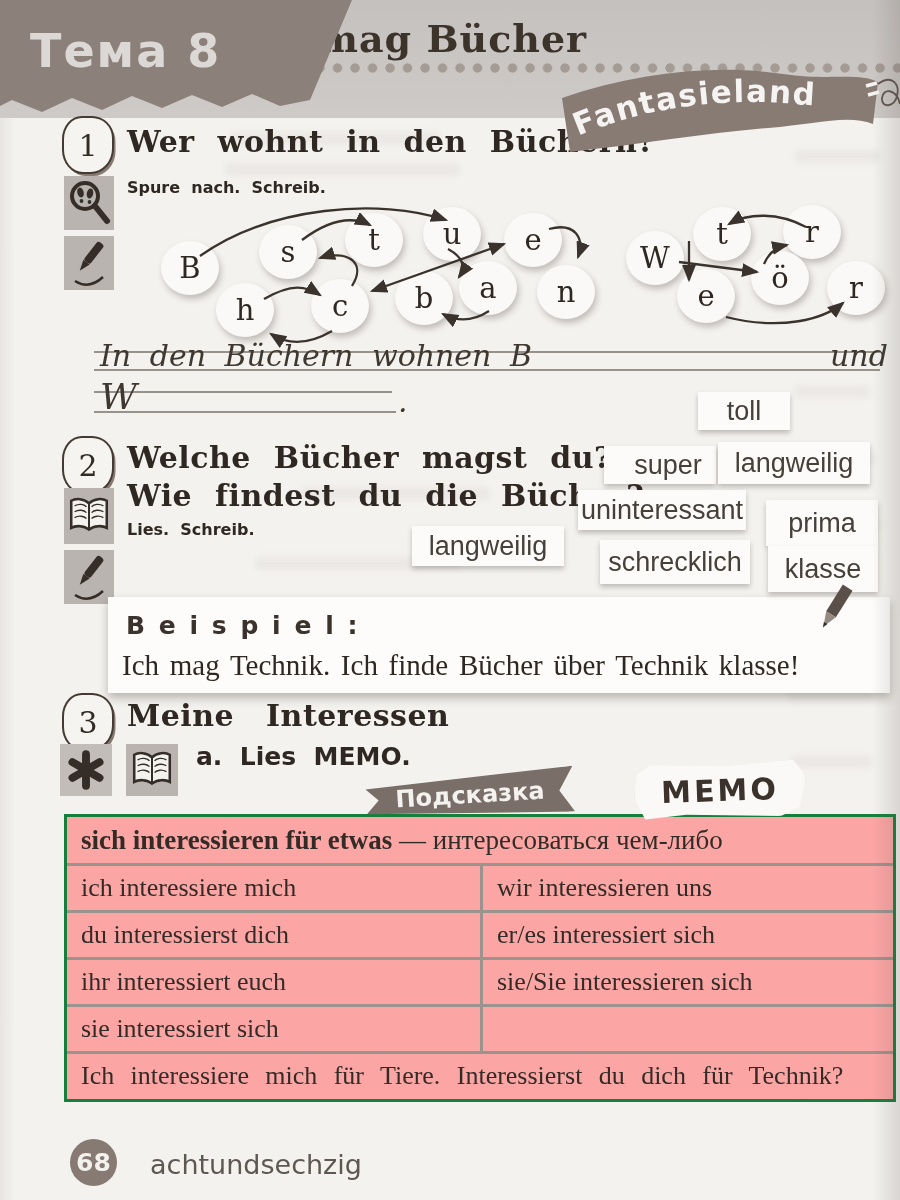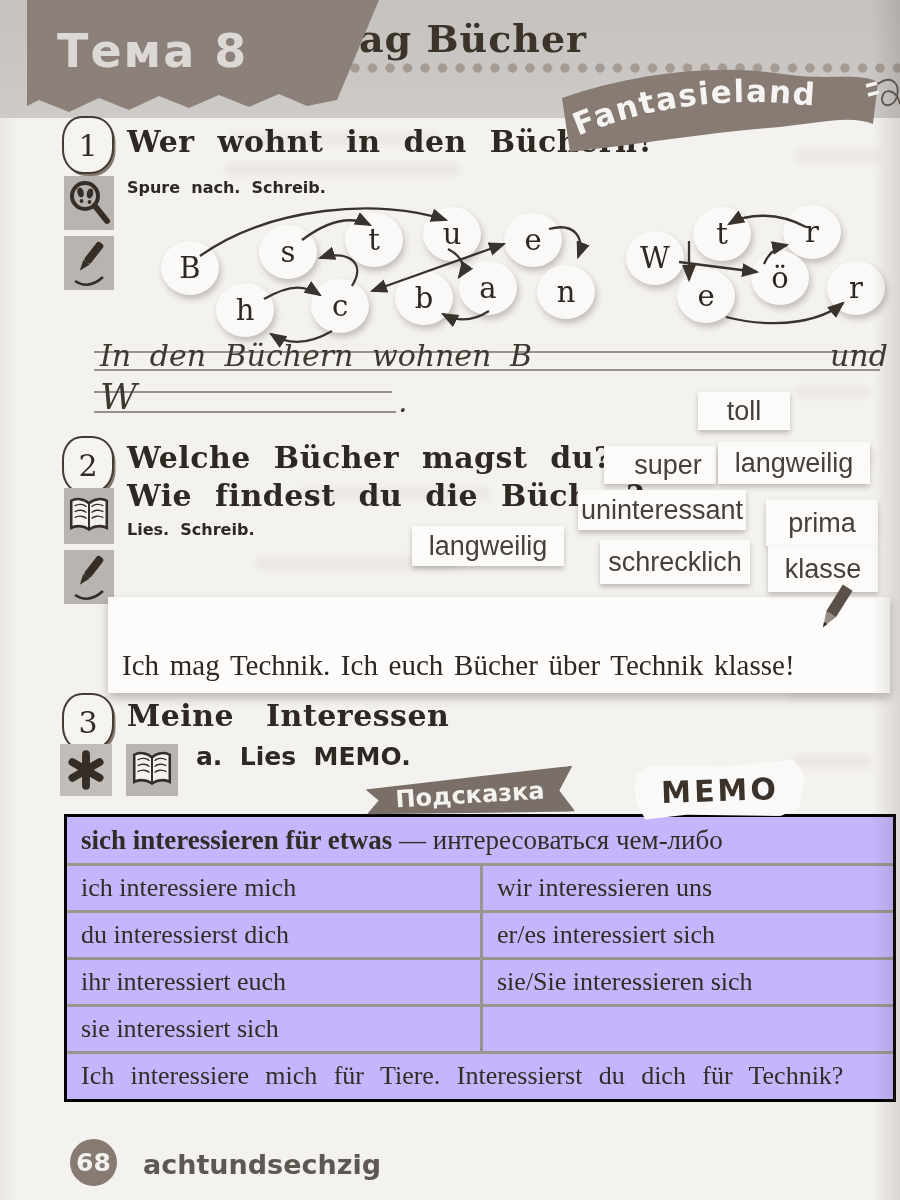--- a/index.html
+++ b/index.html
@@ -5,21 +5,21 @@
   html,body{margin:0;padding:0;background:#e7e4e1;}
   .page{position:relative;width:900px;height:1200px;background:#f4f2ef;overflow:hidden;
         font-family:"Liberation Serif","DejaVu Serif",serif;color:#332c26;}
   
   .top-band{position:absolute;left:0;top:0;width:900px;height:118px;
             background:linear-gradient(#c5c1be,#cecac7);z-index:1;}
   .dotted-line{position:absolute;left:210px;top:62px;width:690px;height:12px;z-index:2;
             background-image:radial-gradient(circle at 5px 6px,#a49b94 4.3px,transparent 5px);
             background-size:17.5px 12px;background-repeat:repeat-x;}
   .tema-block{position:absolute;left:0;top:0;width:360px;height:118px;background:#8c807a;z-index:3;
-            clip-path:polygon(0px 0px,352px 0px,310px 100px,280px 106px,252px 94px,222px 107px,192px 95px,162px 108px,132px 96px,102px 110px,72px 98px,42px 112px,12px 100px,0px 106px);margin-left:27px;}
+            clip-path:polygon(0px 0px,352px 0px,310px 100px,280px 106px,252px 94px,222px 107px,192px 95px,162px 108px,132px 96px,102px 110px,72px 98px,42px 112px,12px 100px,0px 106px);}
   .tema-label{position:absolute;left:30px;top:24px;font-family:"DejaVu Sans",sans-serif;
             font-weight:bold;font-size:46px;letter-spacing:2px;color:#dcd8d5;}
   .page-title{position:absolute;left:232px;top:16px;z-index:2;font-family:"DejaVu Serif",serif;
             font-weight:600;font-size:38px;letter-spacing:1px;color:#3c332b;}
   .banner-svg{position:absolute;left:548px;top:56px;width:352px;height:104px;z-index:4;}
   
   .badge{position:absolute;width:48px;height:54px;background:#f6f4f1;border:2.5px solid #453b33;
          border-radius:38% 42% 45% 40% / 40% 38% 44% 42%;box-shadow:2.5px 3px 0 -1px #857b73;
          display:grid;place-items:center;font-family:"DejaVu Serif",serif;font-size:30px;z-index:3;}
   .icon-sq{position:absolute;width:50px;background:#b9b4b0;display:grid;place-items:center;z-index:3;}
@@ -50,37 +50,37 @@
   .hint-ribbon{position:absolute;left:366px;top:772px;width:208px;height:46px;background:#7a6f68;
           transform:rotate(-3.5deg);z-index:4;display:grid;place-items:center;
           clip-path:polygon(0 24%,100% 0,93% 52%,100% 100%,0 78%,6% 50%);}
   .hint-ribbon span{font-family:"DejaVu Sans",sans-serif;font-weight:bold;font-size:24px;color:#f4f2ef;}
   .memo-paper{position:absolute;left:634px;top:762px;width:172px;height:56px;background:#fbf9f7;
           transform:rotate(-2deg);z-index:4;box-shadow:0 3px 7px rgba(50,44,38,.35);display:grid;place-items:center;
           clip-path:polygon(2% 18%,10% 2%,55% 8%,93% 0,100% 30%,96% 85%,85% 100%,30% 92%,6% 98%,0 60%);}
   .memo-paper span{font-family:"DejaVu Sans",sans-serif;font-weight:bold;font-size:30px;
           letter-spacing:3px;color:#3a322b;}
   
-  .memo-table{position:absolute;left:64px;top:814px;width:826px;background:#c4b5fd;
-          border:3px solid #000000;z-index:3;}
+  .memo-table{position:absolute;left:64px;top:814px;width:826px;background:#fca5a5;
+          border:3px solid #15803d;z-index:3;}
   .memo-header{height:46px;line-height:46px;padding-left:14px;border-bottom:3px solid #9b948e;
           font-size:27px;white-space:nowrap;}
   .memo-header .b{font-weight:bold;}
   .memo-grid{display:grid;grid-template-columns:1fr 1fr;}
   .memo-cell{height:44px;line-height:44px;padding-left:14px;font-size:26px;border-top:3px solid #9b948e;}
   .memo-cell:nth-child(-n+2){border-top:none;}
   .memo-cell:nth-child(even){border-left:3px solid #9b948e;}
   .memo-example{border-top:3px solid #9b948e;padding:6px 14px 8px;font-size:26px;line-height:31px;
           word-spacing:.38em;}
   
   .page-circle{position:absolute;left:70px;top:1139px;width:47px;height:47px;border-radius:50%;
           background:#867a73;display:grid;place-items:center;z-index:3;
           font-family:"DejaVu Sans",sans-serif;font-weight:bold;font-size:25px;color:#f3f1ee;}
-  .page-word{position:absolute;left:143px;top:1149px;font-family:"DejaVu Sans",sans-serif;
-          font-weight:bold;font-size:27px;color:#5f5752;z-index:3;}
+  .page-word{position:absolute;left:150px;top:1149px;font-family:"DejaVu Sans",sans-serif;
+          font-weight:normal;font-size:27px;color:#5f5752;z-index:3;}
   
   .ghost{position:absolute;height:13px;background:#d5d1cd;opacity:.3;filter:blur(3px);
           border-radius:4px;z-index:1;}
   .right-shade{position:absolute;right:0;top:0;width:28px;height:1200px;z-index:6;pointer-events:none;
           background:linear-gradient(to right,rgba(90,82,76,0),rgba(90,82,76,.18));}
   .left-shade{position:absolute;left:0;top:118px;width:16px;height:1082px;z-index:6;pointer-events:none;
           background:linear-gradient(to right,rgba(90,82,76,.08),rgba(90,82,76,0));}
 </style>
 </head>
 <body>
@@ -222,21 +222,22 @@
 
   <svg class="pencil-svg" viewBox="0 0 36 48">
     <g transform="rotate(32 18 24)">
       <rect x="13.5" y="3" width="9.5" height="26" fill="#5a5049"></rect>
       <path d="M13.5 29 h9.5 l-4.7 12 z" fill="#948a82"></path>
       <path d="M16.6 37.5 l3.4 0 L18.3 41.8 z" fill="#352d27"></path>
     </g>
   </svg>
 
   <div class="beispiel-box">
-    <div class="beispiel-text">Ich mag Technik. Ich euch Bücher über Technik klasse!</div>
+    <div class="beispiel-label">Beispiel:</div>
+    <div class="beispiel-text">Ich mag Technik. Ich finde Bücher über Technik klasse!</div>
   </div>
 
   <div class="badge" style="left:62px;top:693px;">
     <span>3</span>
   </div>
   <div class="h-question" style="left:127px;top:698px;word-spacing:.7em;">Meine Interessen</div>
 
   <div class="icon-sq" style="left:60px;top:744px;height:52px;width:52px;background:#c2bdb9;">
     <svg width="42" height="42" viewBox="0 0 48 48">
       <g stroke="#352d27" stroke-width="9" stroke-linecap="round">

